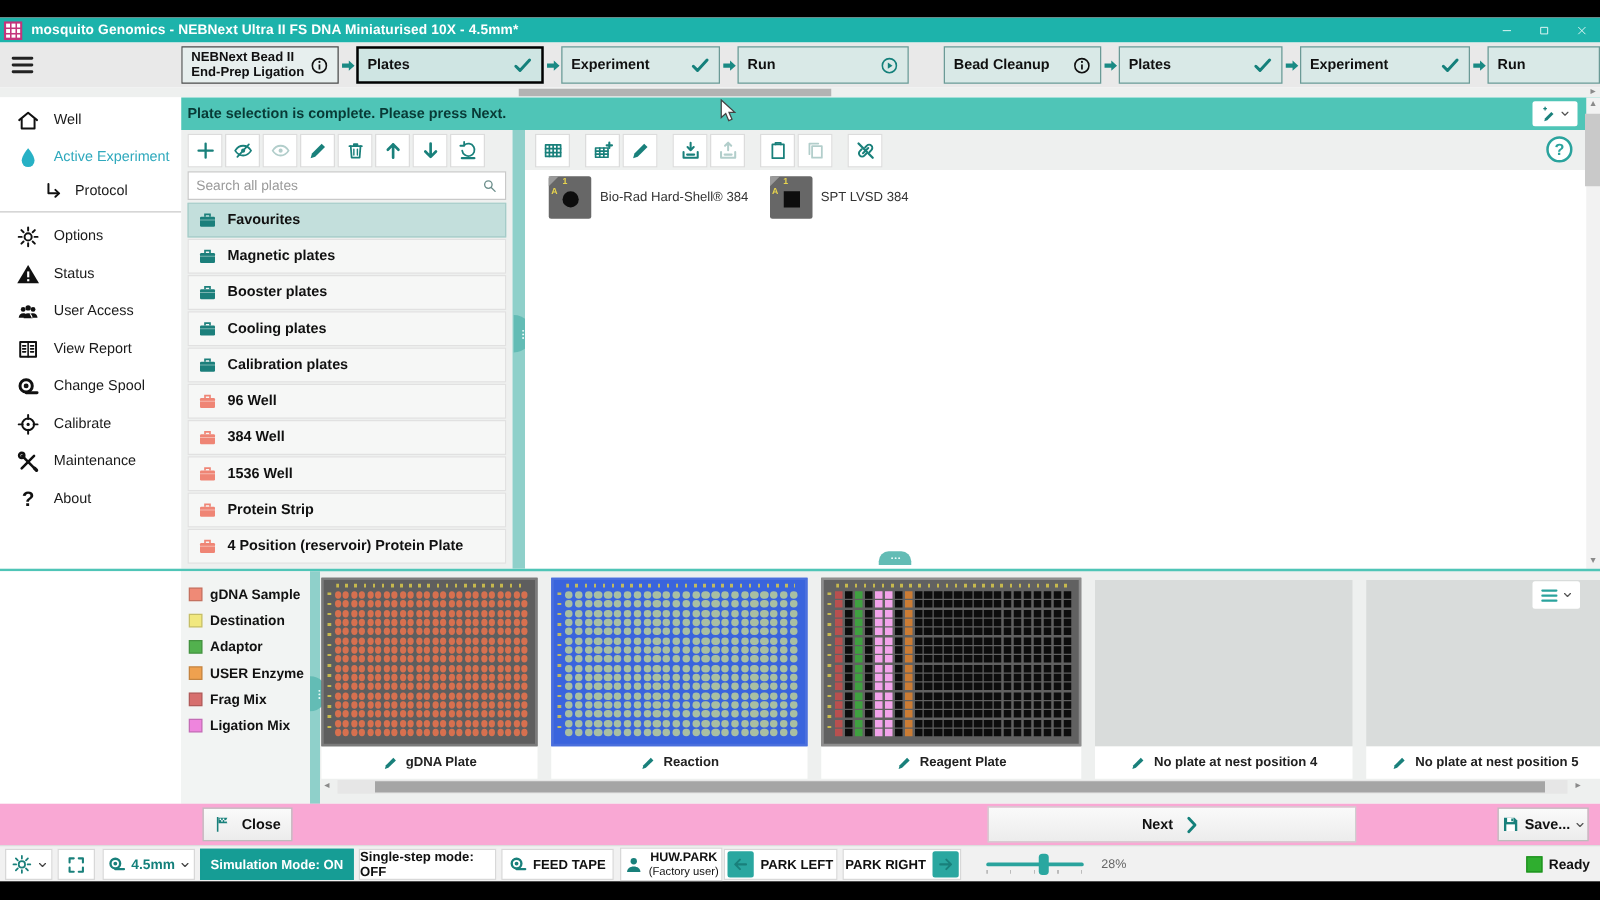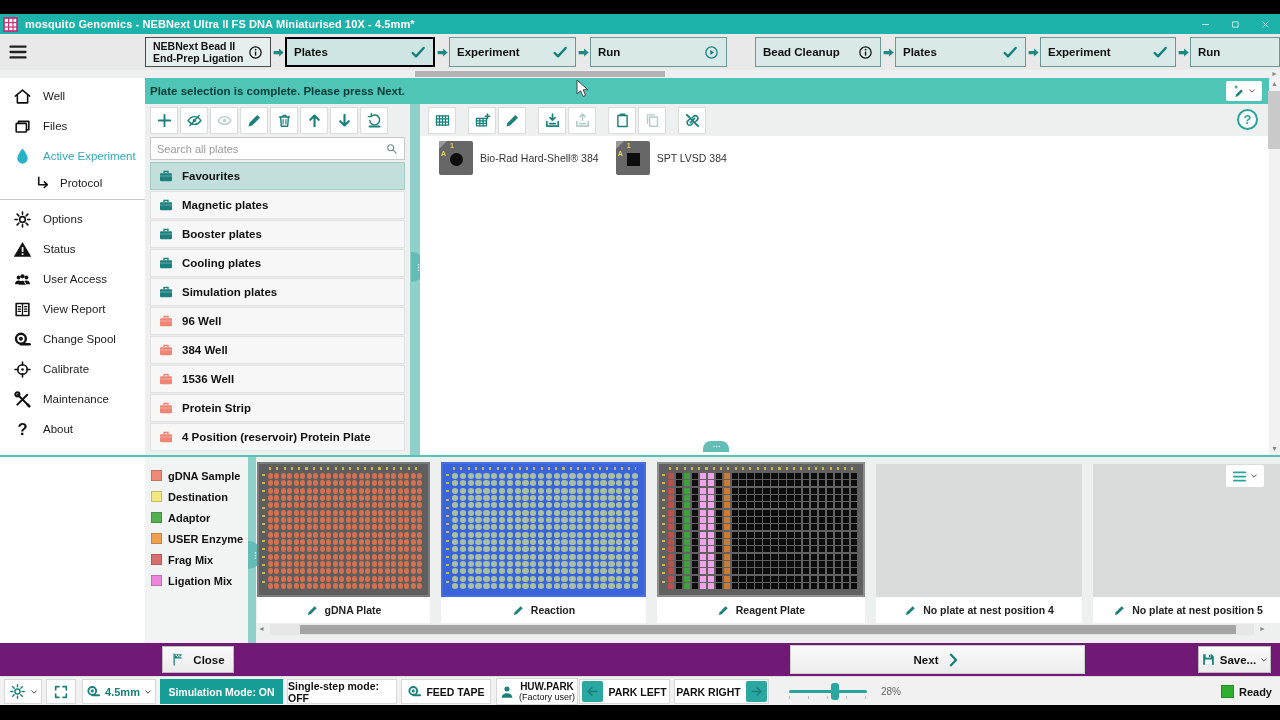--- a/index.html
+++ b/index.html
@@ -121,21 +121,21 @@
   .deck-menu { position:absolute; top:8px; right:16px; width:38px; height:22px; background:#fff; border-radius:2px;
                display:flex; align-items:center; justify-content:center; gap:3px; color:#2aa39d; }
   .deck-menu .chev { color:#555; }
   .deck-hscroll { position:absolute; left:270px; right:26px; bottom:8px; height:11px; background:#e6e6e6; }
   .deck-hscroll .thumb { position:absolute; left:30px; right:18px; top:1px; height:9px; background:#a5a5a5; }
   .deck-hscroll .tri { position:absolute; top:1px; }
   .deck-hscroll .tri.left { left:-12px; }
   .deck-hscroll .tri.right { right:-12px; }
 
   
-  .footer { position:relative; height:33px; background:#701a75; }
+  .footer { position:relative; height:33px; background:#f9a8d4; }
   .f-btn { position:absolute; top:3px; height:27px; background:linear-gradient(#fafafa,#ececec); border:1px solid #bdbdbd;
            display:flex; align-items:center; justify-content:center; gap:7px; font-size:11.5px; font-weight:bold; color:#111; }
   .f-btn .icon { color:#19807b; }
   .f-wide { border-color:#cfcfcf; top:2px; height:29px; }
   .f-btn .chev { color:#555; }
 
   
   .statusbar { position:relative; height:29px; background:#f1f1f1; border-top:1px solid #ddd; font-size:11px; }
   .sb-item { position:absolute; top:2px; height:25px; display:flex; align-items:center; justify-content:center; gap:4px;
              background:#fff; border:1px solid #d8d8d8; color:#111; font-weight:bold; }
@@ -332,29 +332,20 @@
     <nav class="sidebar" id="sidebar">
         <div class="side-item">
           <span class="icon i19">
             <svg viewBox="0 0 24 24" fill="none" stroke="currentColor" stroke-width="2" stroke-linecap="round" stroke-linejoin="round">
               <path d="M3 11.5L12 4l9 7.5"></path>
               <path d="M5.5 10.5V20h13v-9.5"></path>
             </svg>
           </span>
           <span>Well</span>
         </div>
-        <div class="side-item">
-          <span class="icon i19">
-            <svg viewBox="0 0 24 24" fill="none" stroke="currentColor" stroke-width="2" stroke-linecap="round" stroke-linejoin="round">
-              <rect x="4" y="8" width="13" height="11" rx="1"></rect>
-              <path d="M7 8V5.5h13V16h-3"></path>
-            </svg>
-          </span>
-          <span>Files</span>
-        </div>
         <div class="side-item active">
           <span class="icon i19">
             <svg viewBox="0 0 24 24">
               <path d="M12 2C12 2 5.5 9.5 5.5 14.5a6.5 6.5 0 0 0 13 0C18.5 9.5 12 2 12 2z" fill="currentColor"></path>
             </svg>
           </span>
           <span>Active Experiment</span>
         </div>
         <div class="side-item sub">
           <span class="icon i19">
@@ -583,21 +574,21 @@
                 <span>Cooling plates</span>
               </div>
               <div class="cat-item">
                 <span class="icon i16 teal">
                   <svg viewBox="0 0 24 24">
                     <rect x="3" y="8" width="18" height="12" rx="1.5" fill="currentColor"></rect>
                     <path d="M9 8V5.2h6V8" stroke="currentColor" stroke-width="2" fill="none"></path>
                     <path d="M3 12h18" stroke="#fff" stroke-width="1" opacity=".5"></path>
                   </svg>
                 </span>
-                <span>Simulation plates</span>
+                <span>Calibration plates</span>
               </div>
               <div class="cat-item">
                 <span class="icon i16 salmon">
                   <svg viewBox="0 0 24 24">
                     <rect x="3" y="8" width="18" height="12" rx="1.5" fill="currentColor"></rect>
                     <path d="M9 8V5.2h6V8" stroke="currentColor" stroke-width="2" fill="none"></path>
                     <path d="M3 12h18" stroke="#fff" stroke-width="1" opacity=".5"></path>
                   </svg>
                 </span>
                 <span>96 Well</span>

